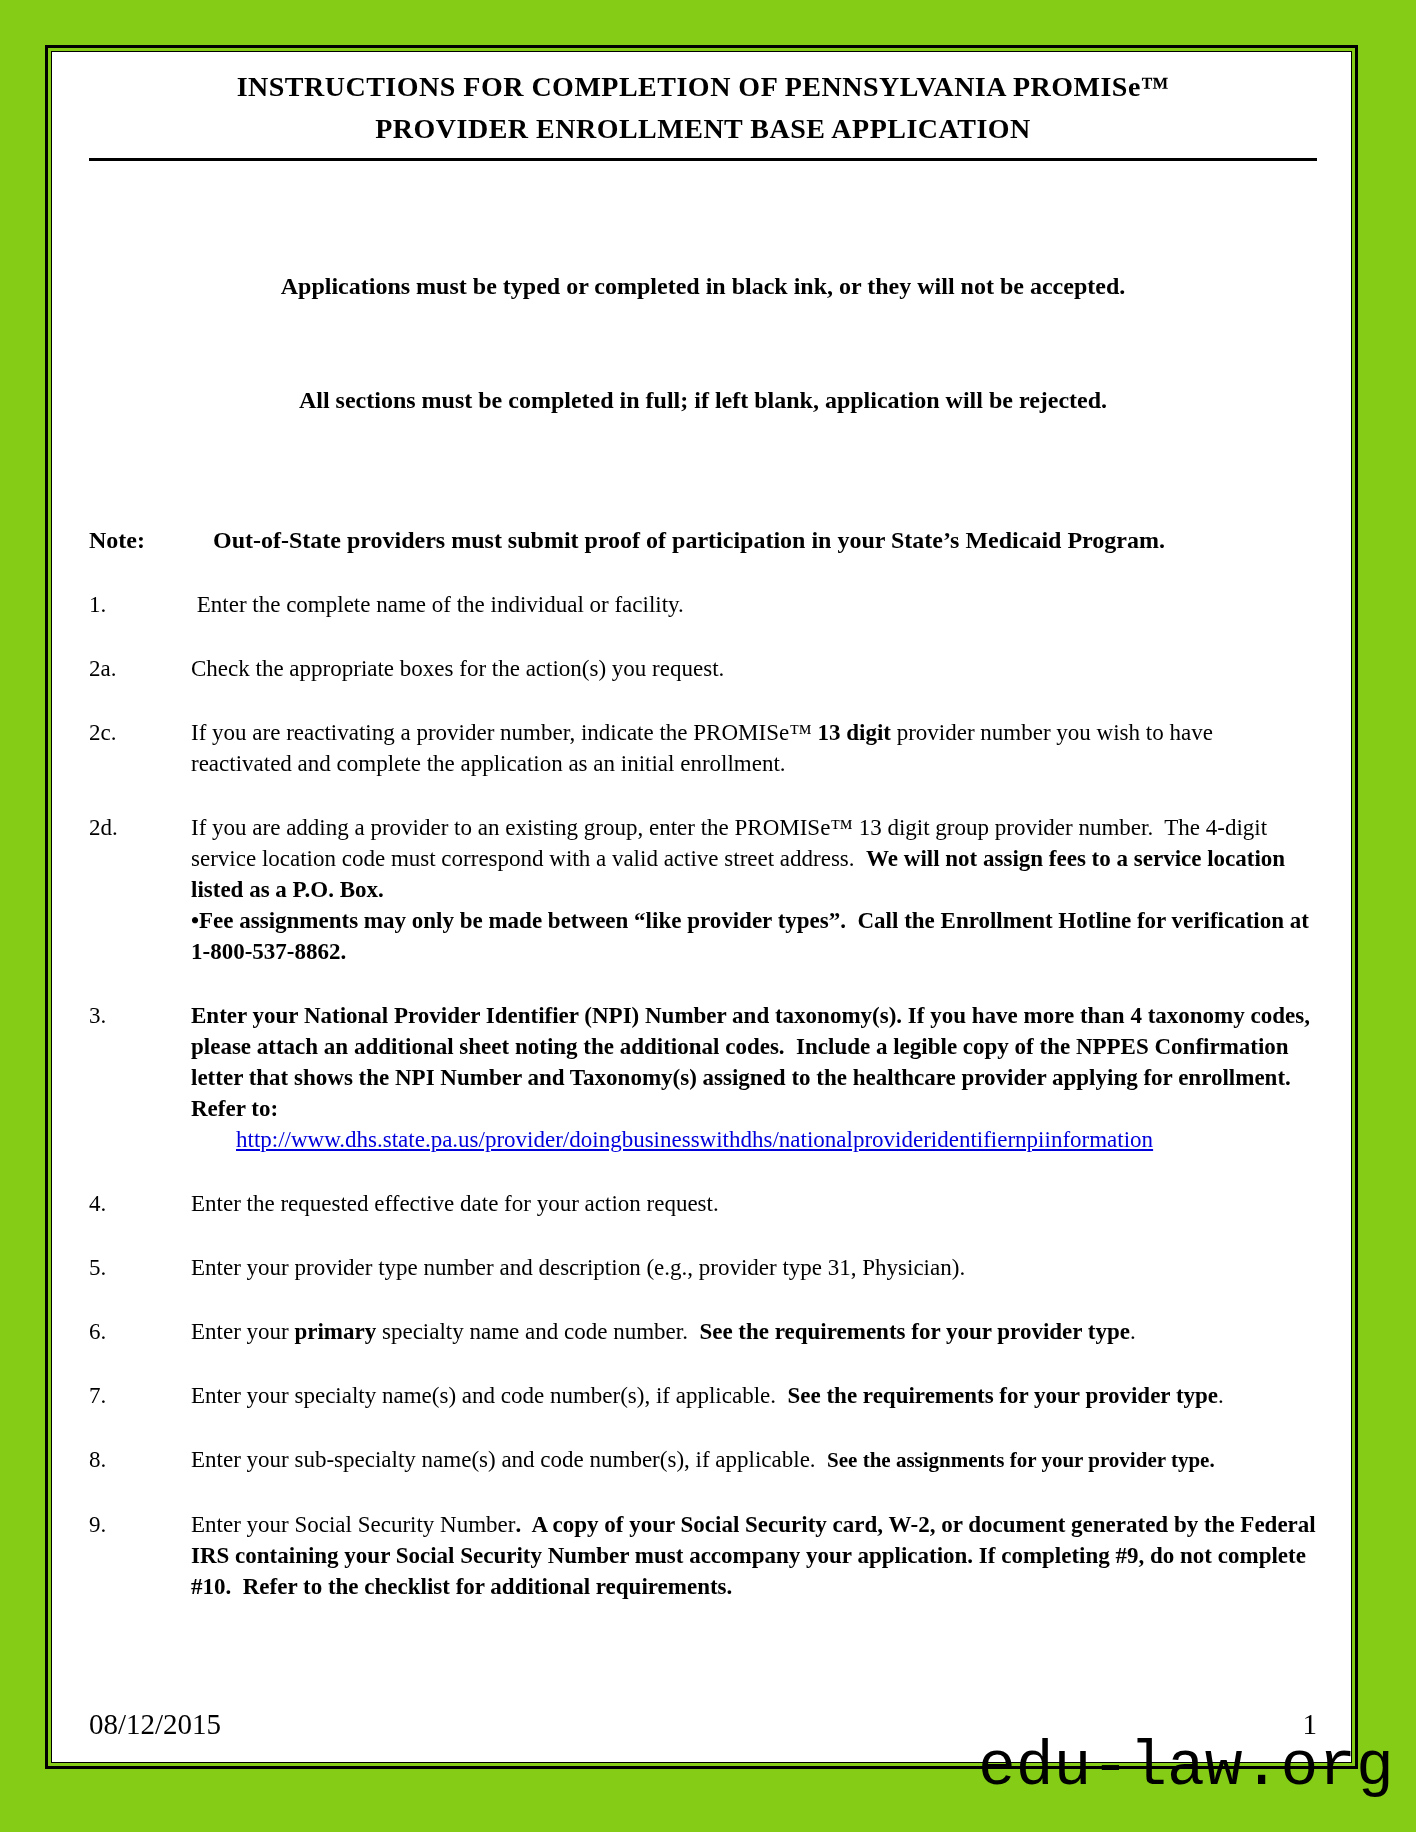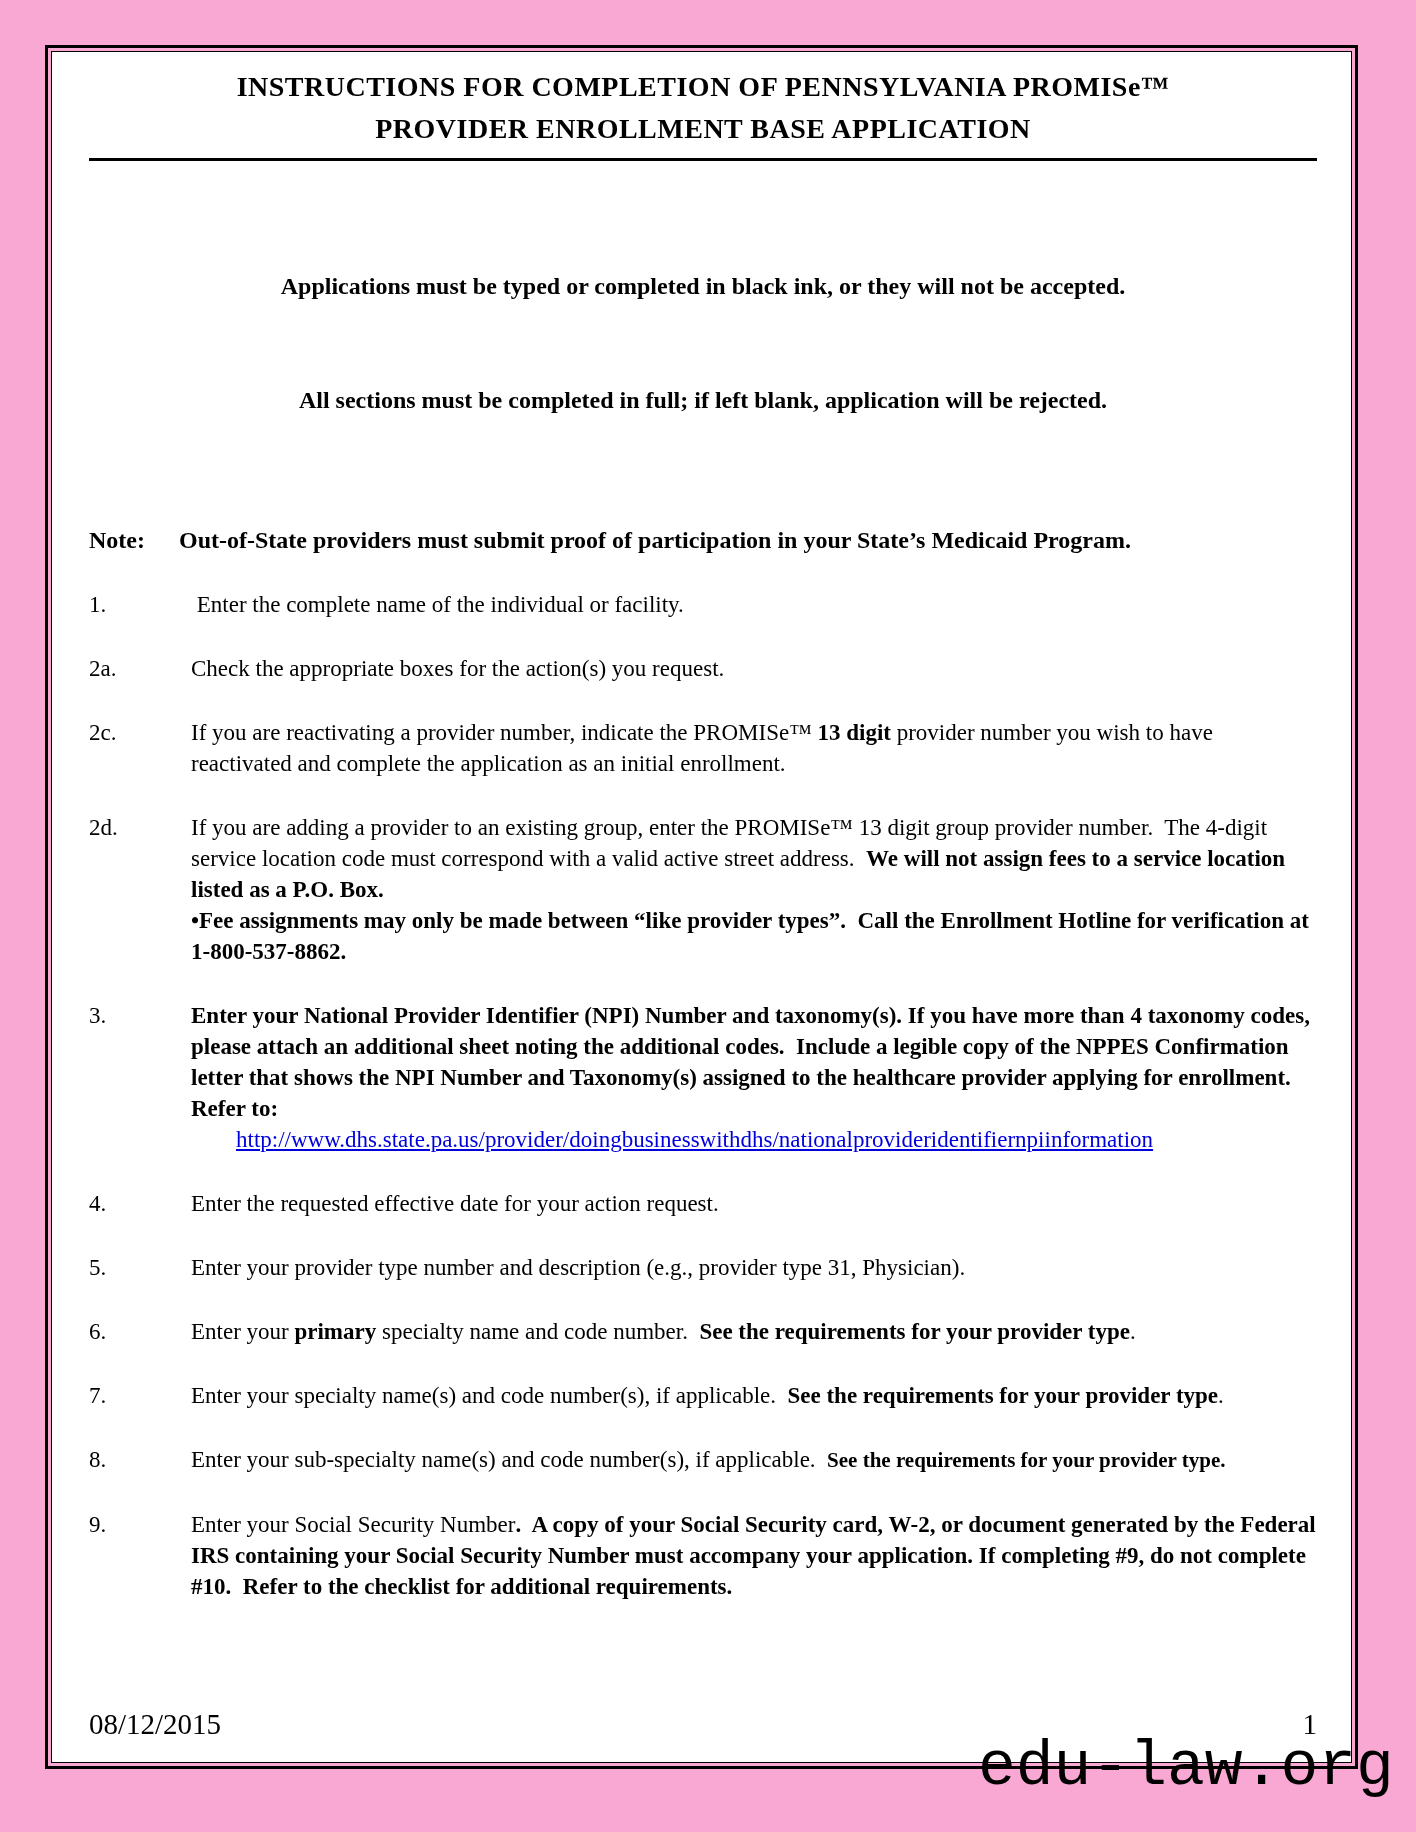--- a/index.html
+++ b/index.html
@@ -1,19 +1,19 @@
 <!DOCTYPE html>
 <html><head>
 <meta charset="utf-8">
 <style>
   html,body{margin:0;padding:0;background:#ffffff;}
   .canvas{
     position:relative;
     width:1416px;height:1832px;
-    background:#f9a8d4;
+    background:#84cc16;
     font-family:"Liberation Serif", serif;
     color:#000;
     overflow:hidden;
   }
   .page{
     position:absolute;
     left:51px;top:51px;
     width:1301px;height:1712px;
     border:1px solid #000;
     outline:3px solid #000;
@@ -42,20 +42,21 @@
     line-height:38px;
     white-space:pre-wrap;
   }
   .note{
     margin-top:30px;
     display:flex;
     font-weight:bold;
     font-size:24px;
     line-height:31px;
     white-space:pre-wrap;
+    gap:34px;
   }
   .note .label{width:90px;flex:none;}
   .items{
     margin-top:33px;
     font-size:23px;
     line-height:31px;
   }
   .item{display:flex;margin-bottom:33px;}
   .item .num{width:102px;flex:none;}
   .item .body{width:1128px;white-space:pre-wrap;}
@@ -140,21 +141,21 @@
           <div class="item">
             <div class="num">6.</div>
             <div class="body"><div><span>Enter your </span><span class="b">primary</span><span> specialty name and code number.  </span><span class="b">See the requirements for your provider type</span><span>.</span></div></div>
           </div>
           <div class="item">
             <div class="num">7.</div>
             <div class="body"><div><span>Enter your specialty name(s) and code number(s), if applicable.  </span><span class="b">See the requirements for your provider type</span><span>.</span></div></div>
           </div>
           <div class="item">
             <div class="num">8.</div>
-            <div class="body"><div><span>Enter your sub-specialty name(s) and code number(s), if applicable.  </span><span class="b sm">See the requirements for your provider type.</span></div></div>
+            <div class="body"><div><span>Enter your sub-specialty name(s) and code number(s), if applicable.  </span><span class="b sm">See the assignments for your provider type.</span></div></div>
           </div>
           <div class="item">
             <div class="num">9.</div>
             <div class="body"><div><span>Enter your Social Security Number</span><span class="b">.  A copy of your Social Security card, W-2, or document generated by the Federal IRS containing your Social Security Number must accompany your application. If completing #9, do not complete #10.  Refer to the checklist for additional requirements.</span></div></div>
           </div>
         </div>
 
     </div>
 
     <div class="footer">

